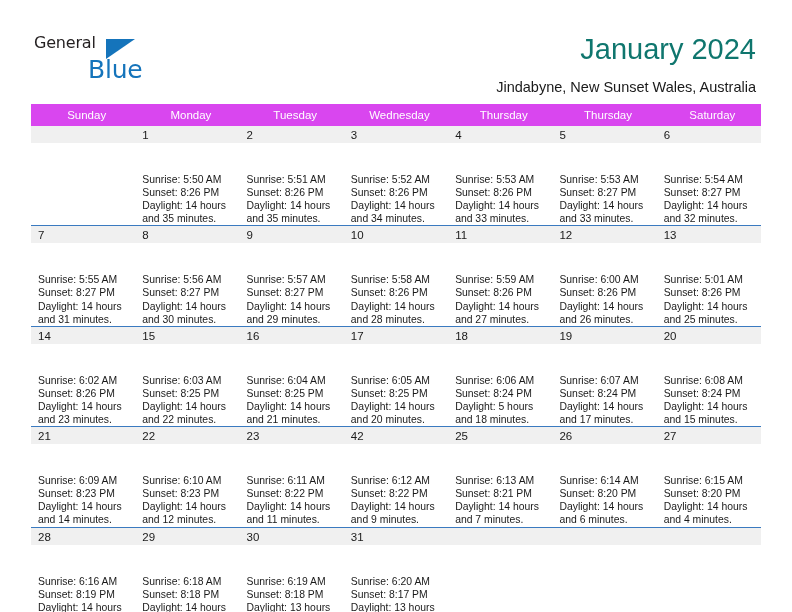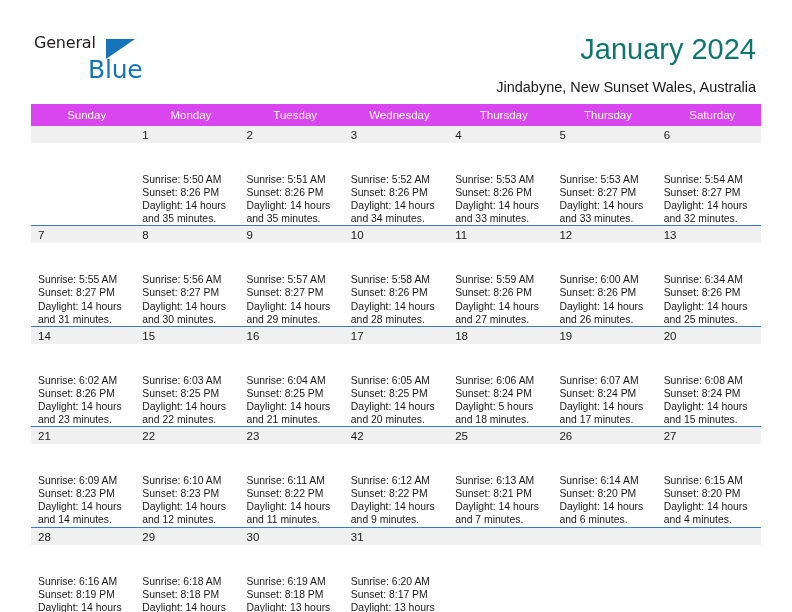--- a/index.html
+++ b/index.html
@@ -244,21 +244,21 @@
             <div class="daynum">12</div>
             <div class="details">
               <div>Sunrise: 6:00 AM</div>
               <div>Sunset: 8:26 PM</div>
               <div class="dl-wrap">Daylight: 14 hours and 26 minutes.</div>
             </div>
           </td>
           <td>
             <div class="daynum">13</div>
             <div class="details">
-              <div>Sunrise: 6:34 AM</div>
+              <div>Sunrise: 5:01 AM</div>
               <div>Sunset: 8:26 PM</div>
               <div class="dl-wrap">Daylight: 14 hours and 25 minutes.</div>
             </div>
           </td>
         </tr>
         <tr class="week">
           <td>
             <div class="daynum">14</div>
             <div class="details">
               <div>Sunrise: 6:02 AM</div>

